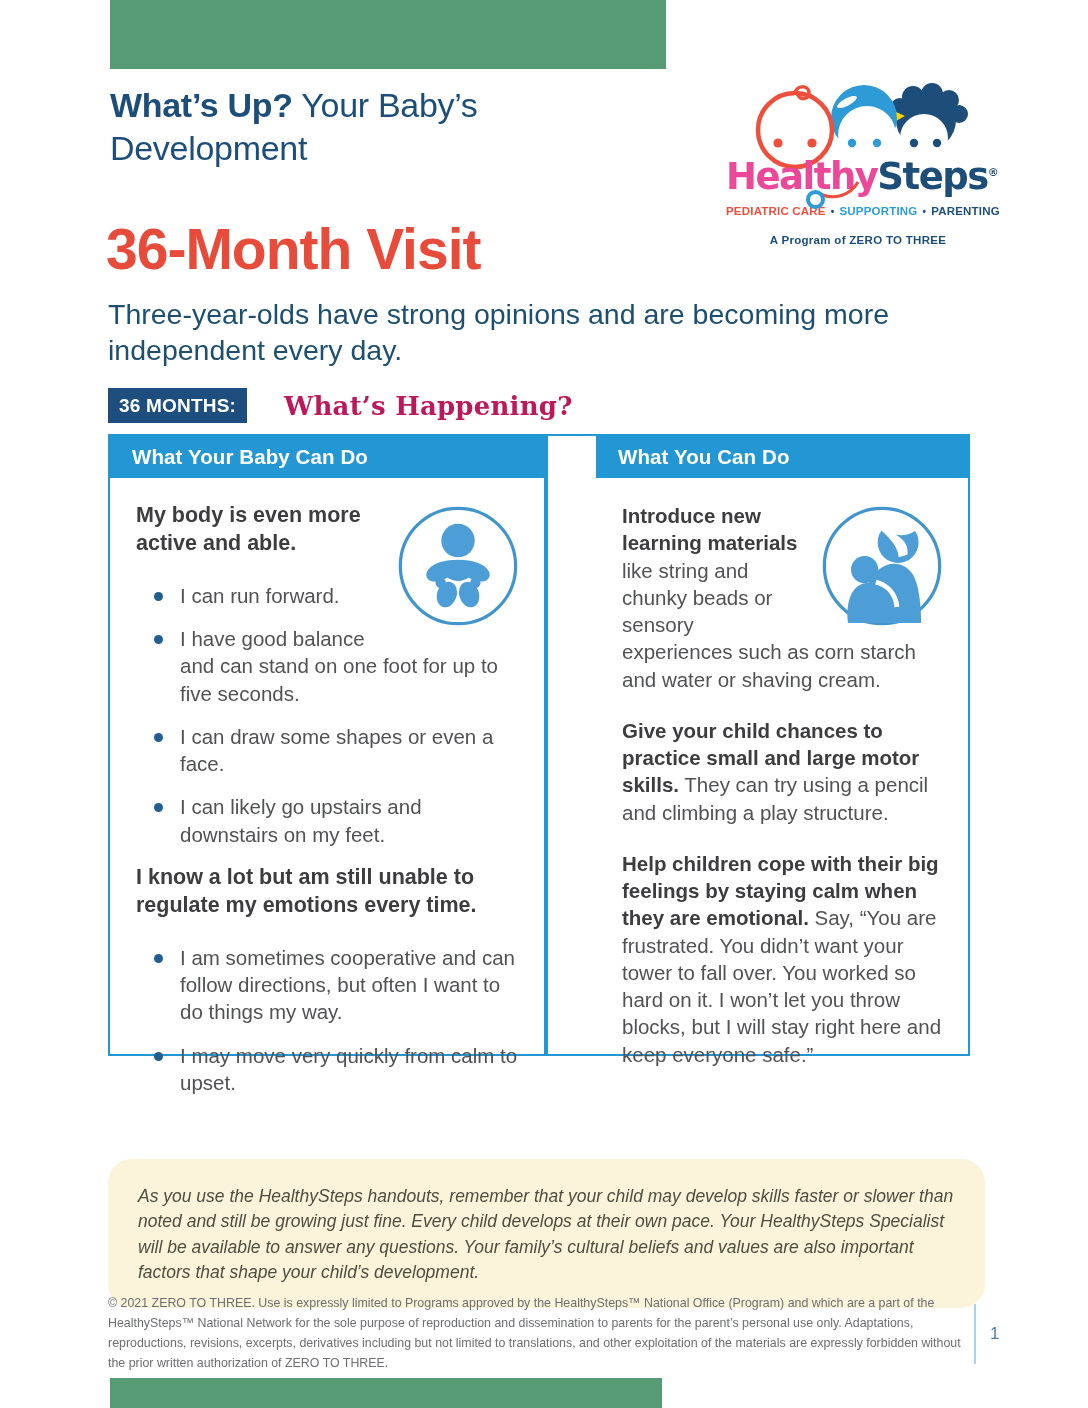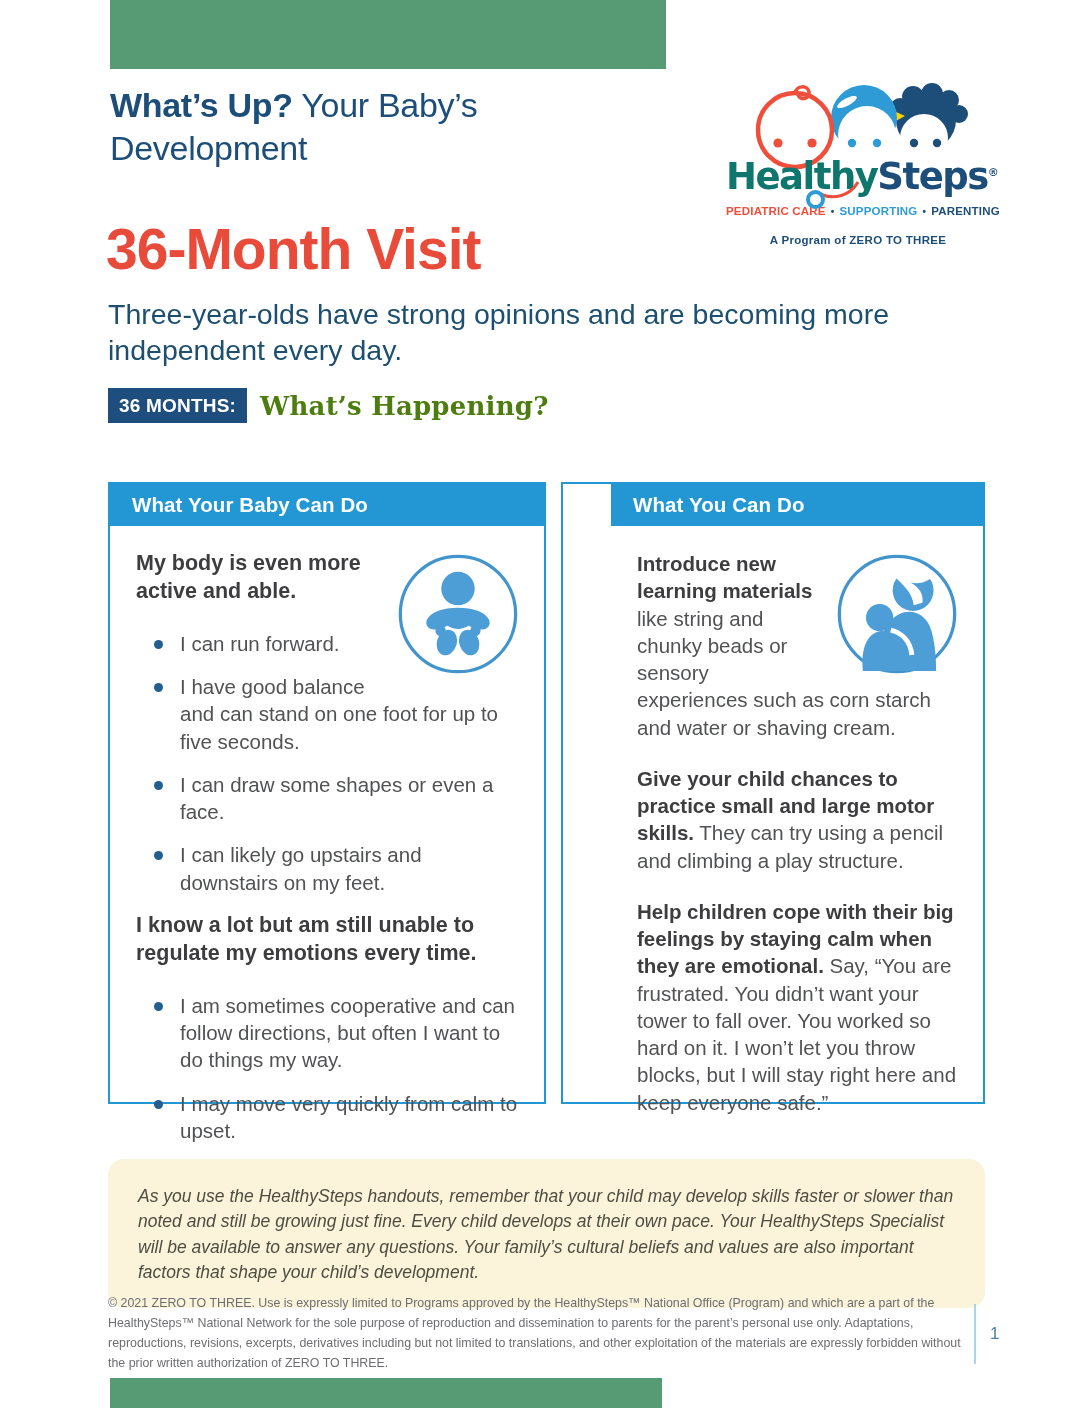--- a/index.html
+++ b/index.html
@@ -15,66 +15,66 @@
   
   .doc-title{position:absolute;left:110px;top:84px;width:470px;
     font-size:34px;line-height:1.25;color:#1d4e79;letter-spacing:-0.3px;}
   .doc-title .b{font-weight:bold;}
 
   
   .logo{position:absolute;left:726px;top:86px;width:264px;text-align:center;}
   .logo svg{display:block;overflow:visible;margin:0 auto;}
   .wordmark{margin-top:-2px;font-family:"DejaVu Sans",sans-serif;font-weight:bold;
     font-size:37px;line-height:1;letter-spacing:-1.5px;white-space:nowrap;}
-  .wordmark .w1{color:#0f766e;}
+  .wordmark .w1{color:#ec4899;}
   .wordmark .w2{color:#1d4e79;}
   .wordmark .reg{font-size:11px;color:#1d4e79;vertical-align:super;letter-spacing:0;}
   .steth-curve{position:absolute;left:88px;top:94px;}
   .steth-donut{position:absolute;left:80px;top:104px;width:11px;height:11px;
     border:4.5px solid #2e9bd6;border-radius:50%;background:#fff;}
   .tagline{margin-top:10px;font-size:11.5px;font-weight:bold;letter-spacing:0.2px;white-space:nowrap;}
   .tagline .t1{color:#ee4e3a;}
   .tagline .t2{color:#2e9bd6;}
   .tagline .t3{color:#1d4e79;}
   .tagline .sep{color:#1d4e79;margin:0 5px;font-size:10px;}
   .program{margin-top:17px;font-size:11.5px;font-weight:bold;color:#1d4e79;letter-spacing:0.3px;}
 
   
   .visit-title{position:absolute;left:106px;top:216px;font-size:57px;font-weight:bold;
     color:#e94b3a;letter-spacing:-1px;text-align:right;}
   .subtitle{position:absolute;left:108px;top:297px;width:880px;
     font-size:28.5px;line-height:1.26;color:#1d4f70;}
-  .happening-row{position:absolute;left:108px;top:388px;display:flex;align-items:center;}
+  .happening-row{position:absolute;left:108px;top:388px;display:flex;align-items:center;gap:24px;}
   .badge{background:#1d4e7e;color:#ffffff;font-weight:bold;font-size:19px;
     padding:7px 11px 6px;letter-spacing:0.2px;}
-  .happening{margin-left:13px;color:#4d7c0f;font-family:"DejaVu Serif",serif;
+  .happening{margin-left:13px;color:#be185d;font-family:"DejaVu Serif",serif;
     font-weight:bold;font-size:26px;letter-spacing:0.2px;}
 
   
   .columns{position:absolute;left:108px;top:434px;width:877px;height:622px;
-    display:flex;gap:15px;box-sizing:border-box;margin-top:48px;}
+    display:flex;box-sizing:border-box;}
   .col{border:2px solid #2397d3;background:#fff;box-sizing:border-box;}
   .col-left{width:438px;}
   .col-right{width:424px;padding-left:48px;}
   .col-header{background:#2397d3;color:#fff;font-weight:bold;font-size:20.5px;
     padding:9px 10px 9px 22px;letter-spacing:0.1px;}
   .col-body{padding:24px 24px 0 26px;font-size:20.5px;color:#515254;line-height:1.33;}
   .col-heading{font-weight:bold;color:#3d3d3f;font-size:21.5px;line-height:1.3;
     margin:0 0 18px;}
   .icon-circle{float:right;width:124px;height:124px;margin:2px 0 10px 12px;}
   ul.bullets{list-style:none;margin:0 0 8px;padding:0 0 0 44px;}
   ul.bullets li{position:relative;margin:0 0 16px;}
   ul.bullets li::before{content:"";position:absolute;left:-26px;top:10px;
     width:9px;height:9px;border-radius:50%;background:#235e91;}
   .col-body p{margin:0 0 24px;}
   .col-body p b{color:#3d3d3f;}
 
   
   .note-box{position:absolute;left:108px;top:1159px;width:877px;min-height:106px;
-    box-sizing:border-box;background:#fbf4db;border-radius:16px;padding:25px 30px 22px;
+    box-sizing:border-box;background:#fbf4db;border-radius:24px;padding:25px 30px 22px;
     font-style:italic;font-size:17.5px;line-height:1.45;color:#4e4d40;}
 
   
   .footer{position:absolute;left:108px;top:1294px;width:892px;display:flex;align-items:center;}
   .footer-text{width:854px;font-size:12.4px;line-height:1.6;color:#6d6e71;}
   .page-box{margin-left:12px;padding-left:14px;border-left:2px solid #a9d5ec;
     height:60px;display:flex;align-items:center;color:#4d7fa0;font-size:17px;}
 </style>
 </head>
 <body>

